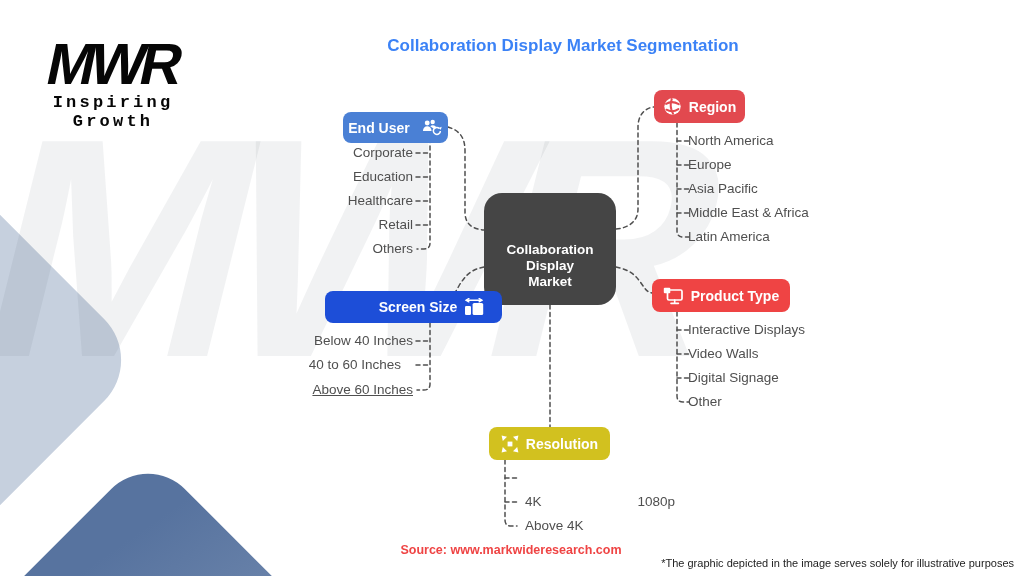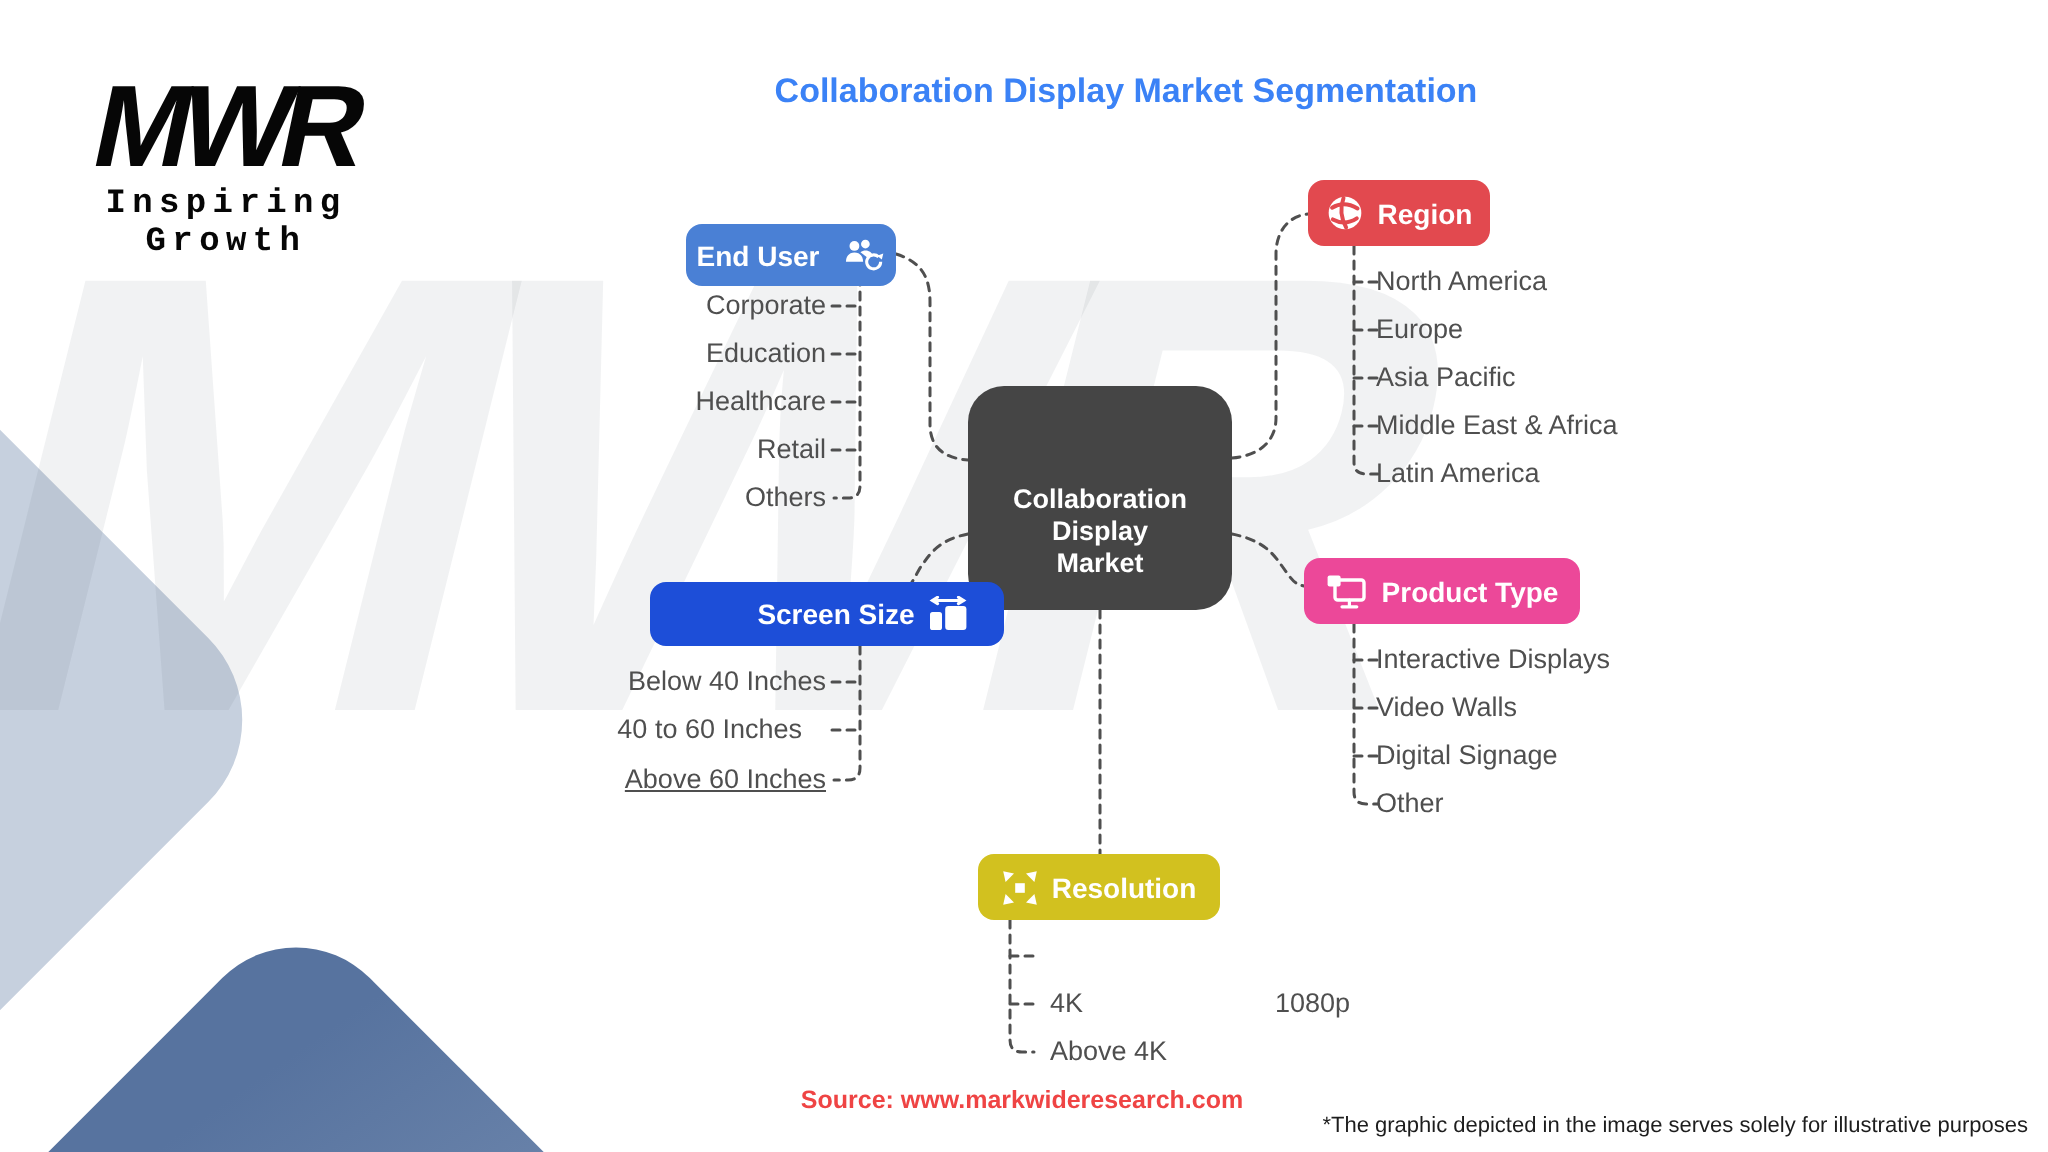--- a/index.html
+++ b/index.html
@@ -27,21 +27,21 @@
   .title{left:103px;top:36px;width:920px;text-align:center;z-index:3;
       font-size:17px;font-weight:700;color:#3b82f6;}
 
   svg.connectors{left:0;top:0;z-index:2;}
 
   .node{z-index:3;display:flex;align-items:center;justify-content:center;gap:7px;
       border-radius:8px;color:#ffffff;font-weight:700;font-size:14px;}
   .node-enduser{left:343px;top:112px;width:105px;height:31px;background:#4a80d5;gap:12px;}
   .node-region{left:654px;top:90px;width:91px;height:33px;background:#e2494f;}
   .node-screensize{left:325px;top:291px;width:141px;height:32px;background:#1d4ed8;padding-left:36px;}
-  .node-producttype{left:652px;top:279px;width:138px;height:33px;background:#ec4899;}
+  .node-producttype{left:652px;top:279px;width:138px;height:33px;background:#ef4444;}
   .node-resolution{left:489px;top:427px;width:121px;height:33px;background:#d2c11f;}
 
   .center-node{left:484px;top:193px;width:132px;height:112px;background:#454545;
       border-radius:18px;z-index:3;display:flex;flex-direction:column;align-items:center;
       justify-content:flex-start;padding-top:49px;box-sizing:border-box;
       color:#ffffff;font-weight:700;font-size:13.5px;line-height:16px;text-align:left;}
 
   .item{z-index:3;height:16px;line-height:16px;font-size:13.5px;color:#4f4f4f;}
   .item-l{text-align:right;}
   .item-r{text-align:left;}

